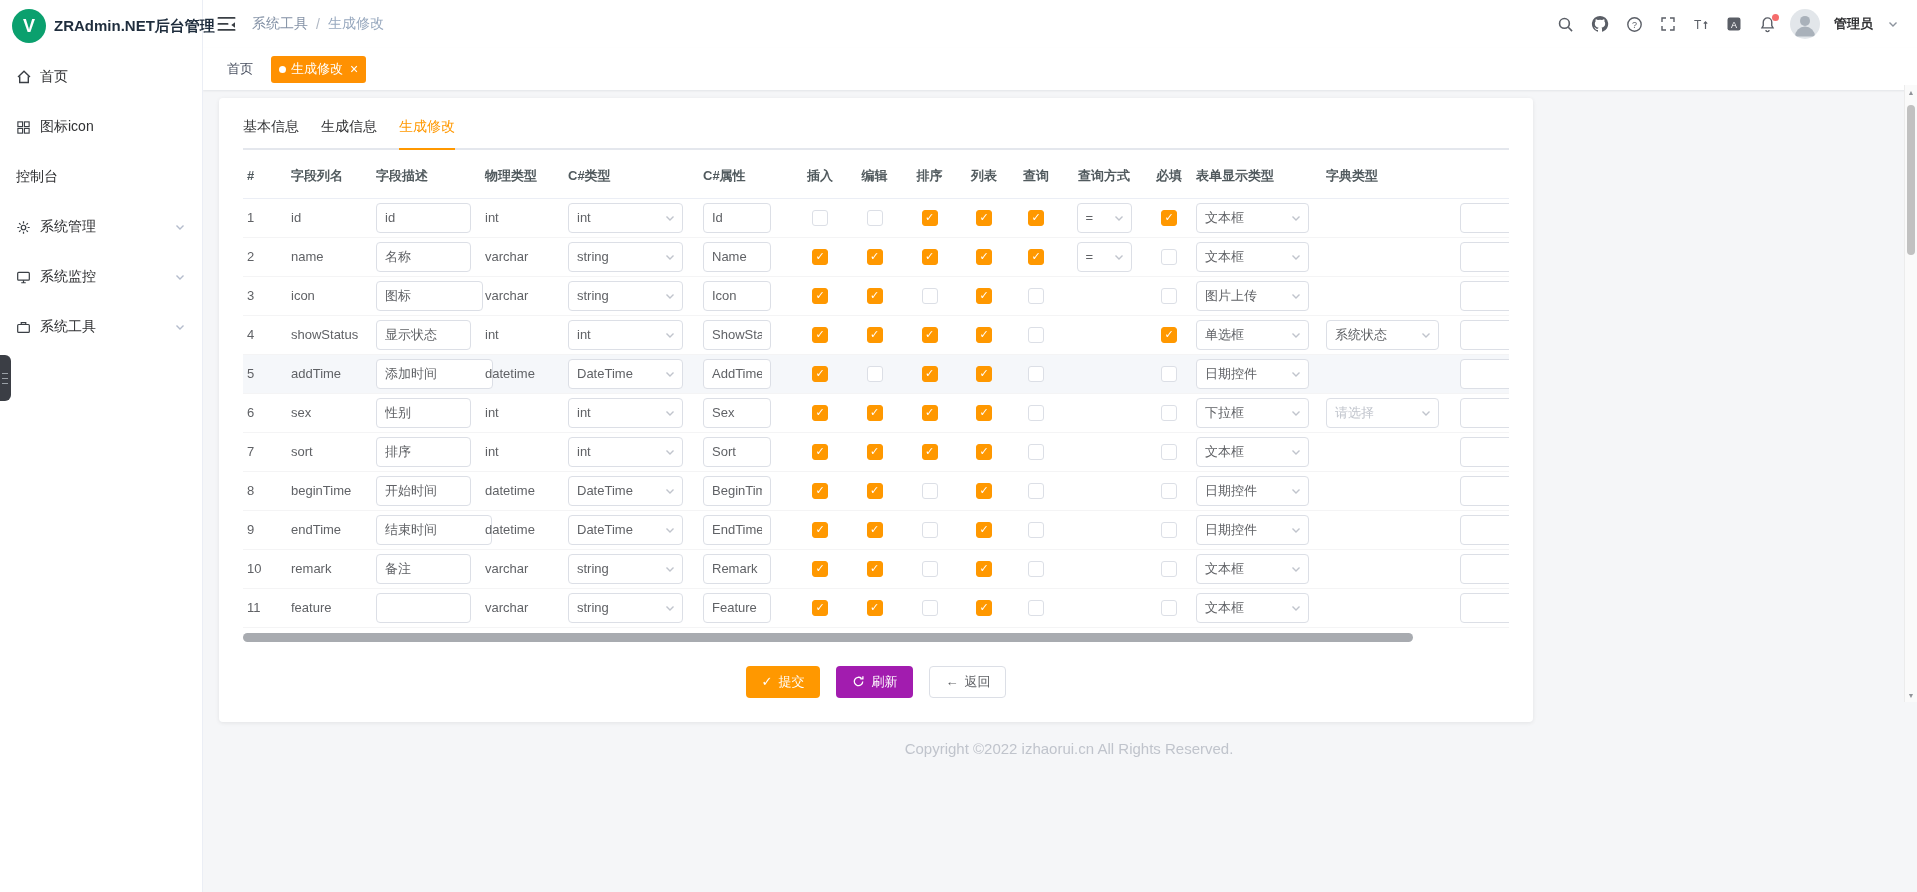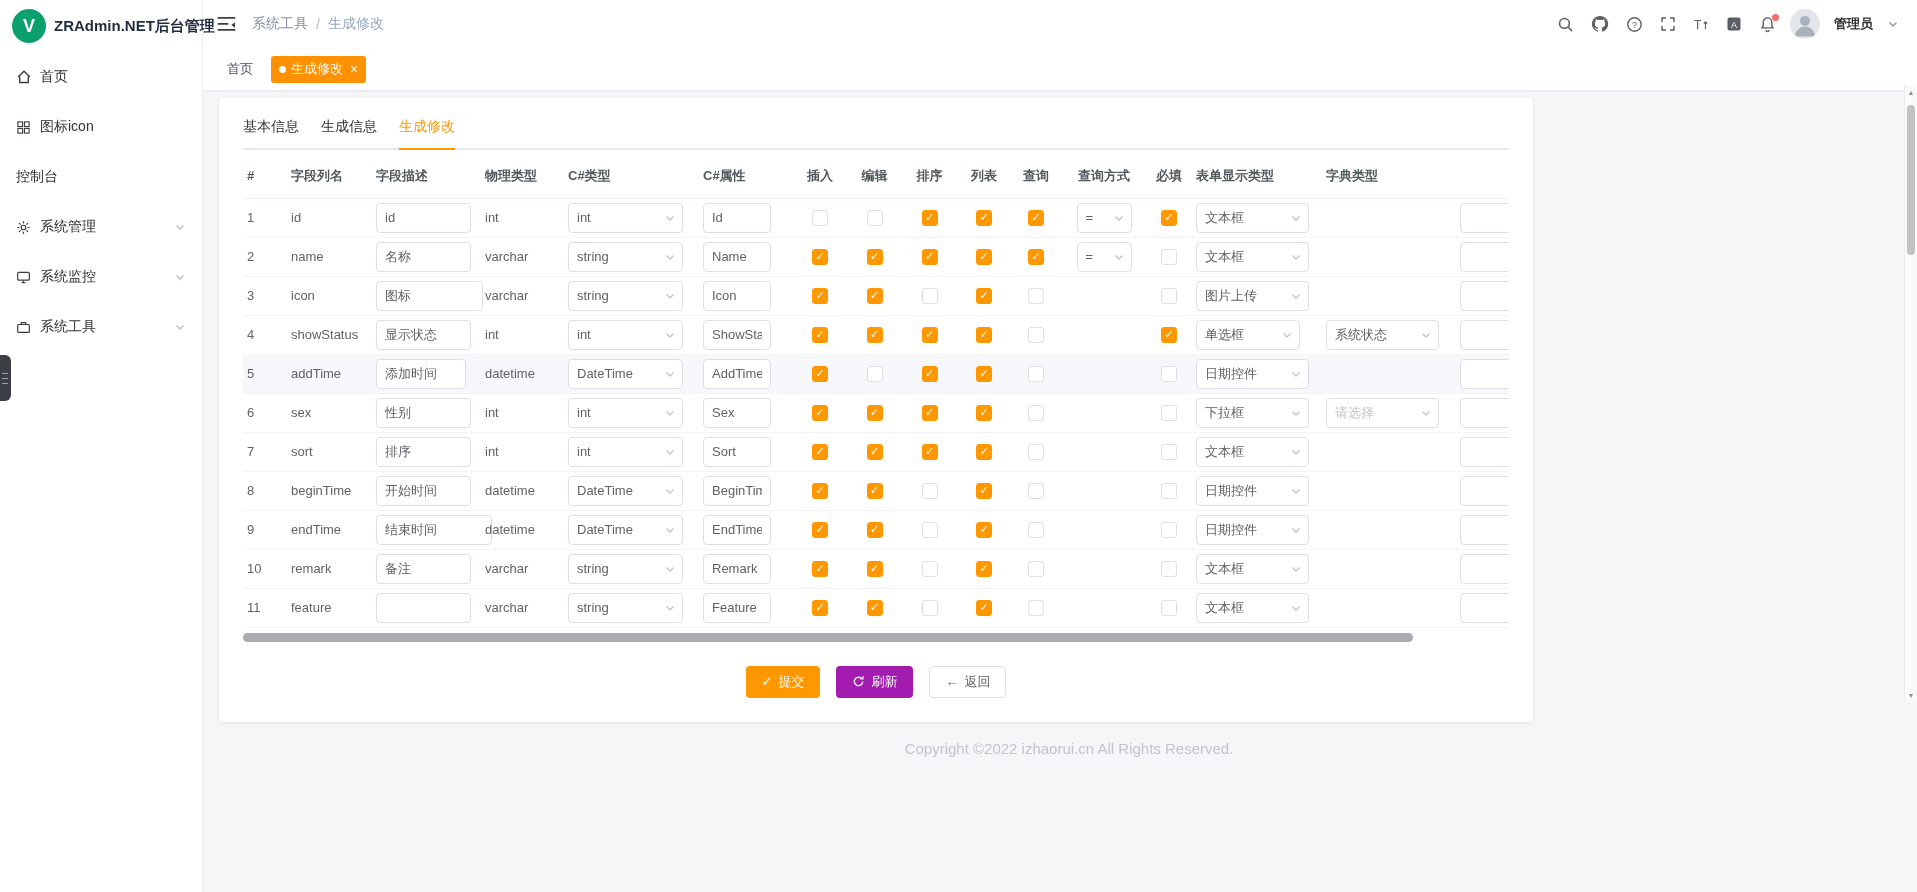--- a/index.html
+++ b/index.html
@@ -440,42 +440,42 @@
                       </span>
                     </div></td>
                   <td><input class="ipt" value="ShowStatus" style="width: 68px;"></td>
                   <td class="c-center"><span class="cb checked">✓</span></td>
                   <td class="c-center"><span class="cb checked">✓</span></td>
                   <td class="c-center"><span class="cb checked">✓</span></td>
                   <td class="c-center"><span class="cb checked">✓</span></td>
                   <td class="c-center"><span class="cb"></span></td>
                   <td class="c-center"></td>
                   <td class="c-center"><span class="cb checked">✓</span></td>
-                  <td><div class="sel" style="width: 104px;">
+                  <td><div class="sel" style="width: 113px;">
                       <span class="sel-text">单选框</span>
                       <span class="chev">
                         <svg viewBox="0 0 12 12" width="12" height="12">
                           <path d="M2.5 4.5 6 8l3.5-3.5" fill="none" stroke="currentColor" stroke-width="1.4"></path>
                         </svg>
                       </span>
                     </div></td>
                   <td><div class="sel" style="width: 113px;">
                       <span class="sel-text">系统状态</span>
                       <span class="chev">
                         <svg viewBox="0 0 12 12" width="12" height="12">
                           <path d="M2.5 4.5 6 8l3.5-3.5" fill="none" stroke="currentColor" stroke-width="1.4"></path>
                         </svg>
                       </span>
                     </div></td>
                   <td><input class="ipt" style="width: 80px;"></td>
                 </tr>
                 <tr class="hl">
                   <td>5</td>
                   <td>addTime</td>
-                  <td><input class="ipt" value="添加时间" style="width: 90px;"></td>
+                  <td><input class="ipt" value="添加时间" style="width: 117px;"></td>
                   <td>datetime</td>
                   <td><div class="sel" style="width: 115px;">
                       <span class="sel-text">DateTime</span>
                       <span class="chev">
                         <svg viewBox="0 0 12 12" width="12" height="12">
                           <path d="M2.5 4.5 6 8l3.5-3.5" fill="none" stroke="currentColor" stroke-width="1.4"></path>
                         </svg>
                       </span>
                     </div></td>
                   <td><input class="ipt" value="AddTime" style="width: 68px;"></td>

